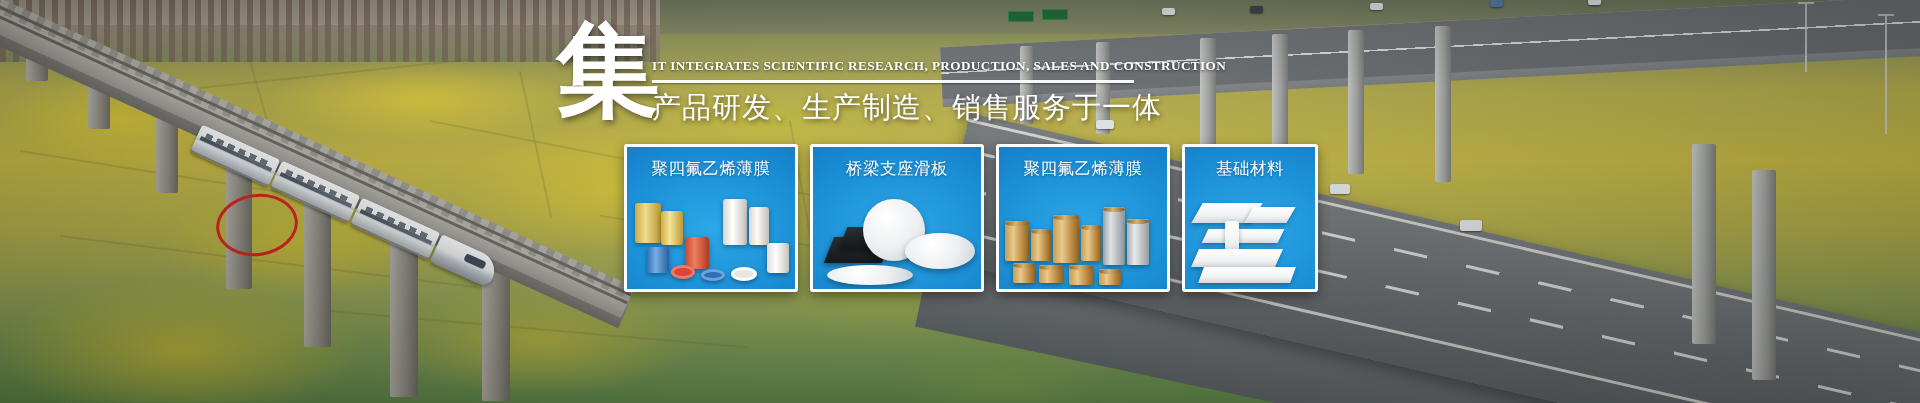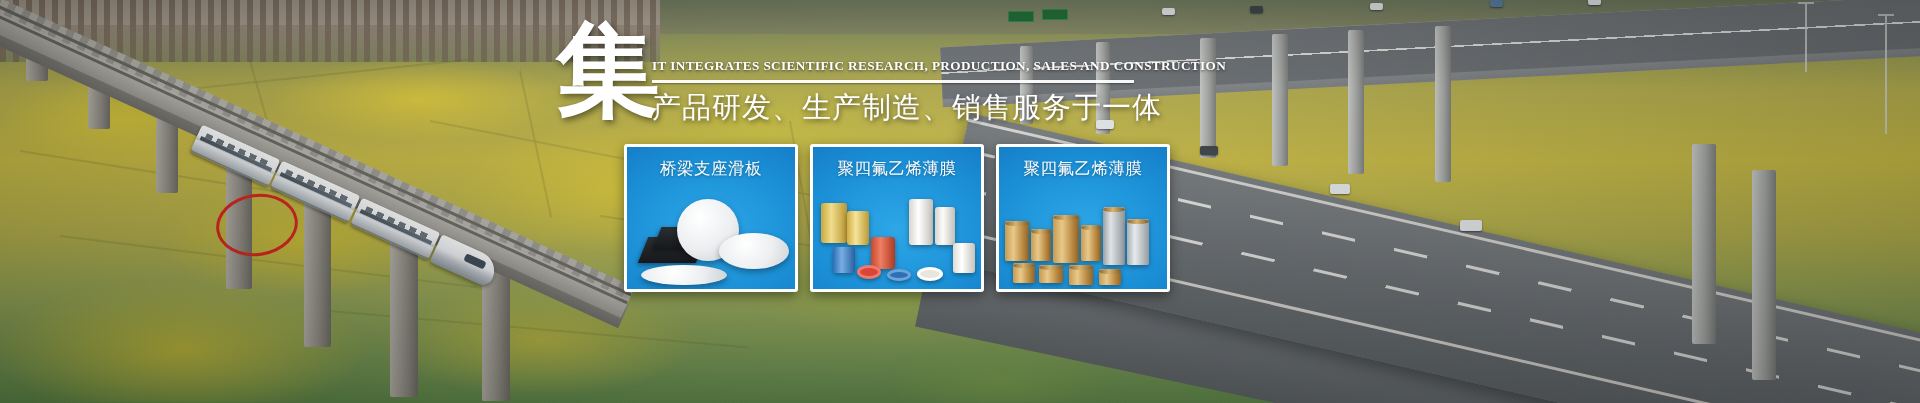--- a/index.html
+++ b/index.html
@@ -363,58 +363,69 @@
     <div class="big-char">集</div>
     <div class="slogan">
       <div class="slogan-en">IT INTEGRATES SCIENTIFIC RESEARCH, PRODUCTION, SALES AND CONSTRUCTION</div>
       <div class="rule"></div>
       <div class="slogan-cn">产品研发、生产制造、销售服务于一体</div>
     </div>
   </div>
 
   <div class="cards">
 
-    <div class="card c1">
-      <div class="card-title">桥梁支座滑板</div>
-      <div class="card-art">
-        <div class="plate" style="left:16px; top:52px; width:58px; height:26px; transform:skewX(-22deg);"></div>
-        <div class="plate" style="left:30px; top:42px; width:58px; height:22px; transform:skewX(-22deg);"></div>
-        <div class="disc" style="left:50px; top:14px; width:62px; height:62px;"></div>
-        <div class="disc" style="left:92px; top:48px; width:70px; height:36px;"></div>
-        <div class="disc" style="left:14px; top:80px; width:86px; height:20px;"></div>
-      </div>
-    </div>
-
     <div class="card c2">
       <div class="card-title">聚四氟乙烯薄膜</div>
       <div class="card-art">
         <div class="roll" style="left:8px;  top:18px; width:26px; height:40px; background:linear-gradient(90deg,#c9a93f,#f0dc8c 40%,#b99733);"></div>
         <div class="roll" style="left:34px; top:26px; width:22px; height:34px; background:linear-gradient(90deg,#cfae45,#f6e49a 40%,#bb9a35);"></div>
         <div class="roll" style="left:96px; top:14px; width:24px; height:46px; background:linear-gradient(90deg,#d9d5cd,#ffffff 40%,#c2bfb8);"></div>
         <div class="roll" style="left:122px;top:22px; width:20px; height:38px; background:linear-gradient(90deg,#d9d5cd,#fbfbf9 40%,#c2bfb8);"></div>
         <div class="roll" style="left:58px; top:52px; width:24px; height:32px; background:linear-gradient(90deg,#c6482f,#ef7f63 40%,#ad3a24);"></div>
         <div class="roll" style="left:20px; top:62px; width:22px; height:26px; background:linear-gradient(90deg,#2f6fb5,#78aee4 40%,#27609f);"></div>
         <div class="roll" style="left:140px;top:58px; width:22px; height:30px; background:linear-gradient(90deg,#dedbd3,#ffffff 40%,#c6c3bb);"></div>
         <div class="ring" style="left:44px; top:80px; width:24px; height:14px; background:#d8463a; border:3px solid #f2796a;"></div>
         <div class="ring" style="left:74px; top:84px; width:24px; height:12px; background:#2f6fb5; border:3px solid #6ea4dd;"></div>
         <div class="ring" style="left:104px;top:82px; width:26px; height:14px; background:#e8e6df; border:3px solid #ffffff;"></div>
       </div>
     </div>
 
+    <div class="card c1">
+      <div class="card-title">桥梁支座滑板</div>
+      <div class="card-art">
+        <div class="plate" style="left:16px; top:52px; width:58px; height:26px; transform:skewX(-22deg);"></div>
+        <div class="plate" style="left:30px; top:42px; width:58px; height:22px; transform:skewX(-22deg);"></div>
+        <div class="disc" style="left:50px; top:14px; width:62px; height:62px;"></div>
+        <div class="disc" style="left:92px; top:48px; width:70px; height:36px;"></div>
+        <div class="disc" style="left:14px; top:80px; width:86px; height:20px;"></div>
+      </div>
+    </div>
+
     <div class="card c3">
       <div class="card-title">聚四氟乙烯薄膜</div>
       <div class="card-art">
         <div class="bush" style="left:6px;  top:36px; width:24px; height:40px;"></div>
         <div class="bush" style="left:32px; top:44px; width:20px; height:32px;"></div>
         <div class="bush" style="left:54px; top:30px; width:26px; height:48px;"></div>
         <div class="bush" style="left:82px; top:40px; width:20px; height:36px;"></div>
         <div class="bush" style="left:104px;top:22px; width:22px; height:58px; background:linear-gradient(90deg,#9aa0a4,#dfe3e6 35%,#8e9498);"></div>
         <div class="bush" style="left:128px;top:34px; width:22px; height:46px; background:linear-gradient(90deg,#a7adb1,#e6eaec 35%,#959b9f);"></div>
         <div class="bush" style="left:14px; top:78px; width:22px; height:20px;"></div>
         <div class="bush" style="left:40px; top:80px; width:24px; height:18px;"></div>
         <div class="bush" style="left:70px; top:80px; width:24px; height:20px;"></div>
         <div class="bush" style="left:100px;top:84px; width:22px; height:16px;"></div>
       </div>
     </div>
 
+    <div class="card c4">
+      <div class="card-title">基础材料</div>
+      <div class="card-art">
+        <div class="blk" style="left:12px; top:18px; width:60px; height:20px; transform:skewX(-30deg);"></div>
+        <div class="blk" style="left:64px; top:22px; width:42px; height:16px; transform:skewX(-30deg);"></div>
+        <div class="blk" style="left:20px; top:44px; width:76px; height:14px; transform:skewX(-26deg);"></div>
+        <div class="blk" style="left:40px; top:36px; width:14px; height:34px; border-radius:3px;"></div>
+        <div class="blk" style="left:10px; top:64px; width:84px; height:18px; transform:skewX(-24deg);"></div>
+        <div class="blk" style="left:16px; top:82px; width:92px; height:16px; transform:skewX(-20deg);"></div>
+      </div>
+    </div>
 
   </div>
 </div>
 
 </body></html>

